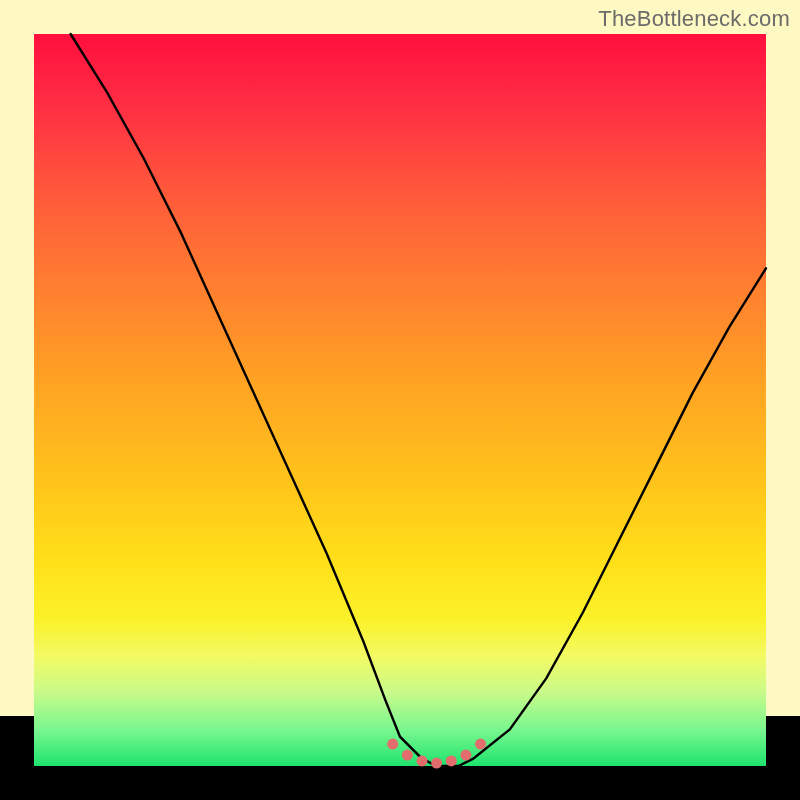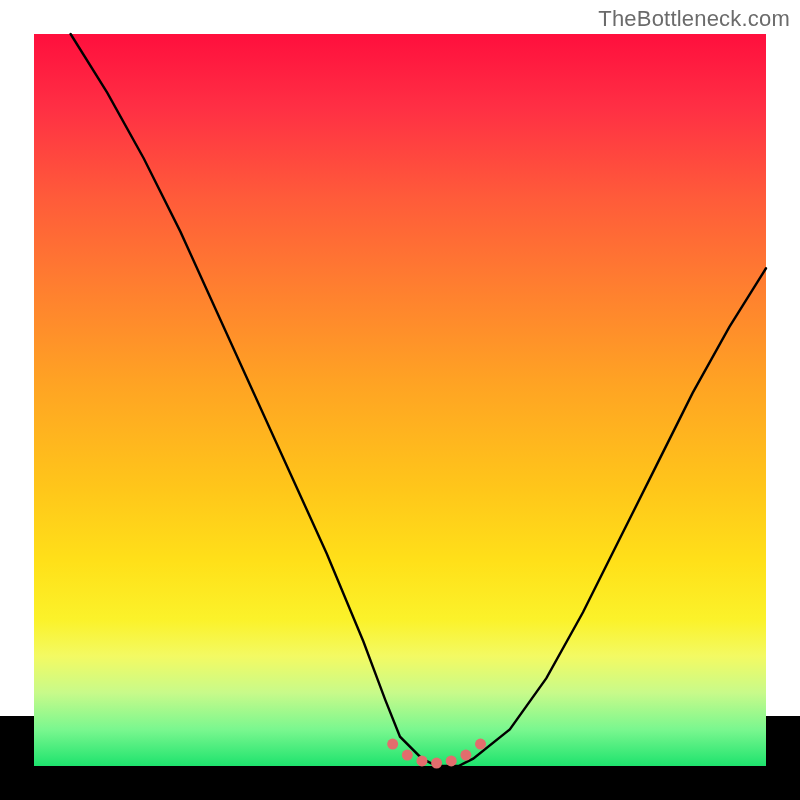--- a/index.html
+++ b/index.html
@@ -10,21 +10,21 @@
     background: #000;
     overflow: hidden;
     font-family: Arial, Helvetica, sans-serif;
   }
   .frame {
     position: absolute;
     left: 0;
     top: 0;
     width: 800px;
     height: 716px;
-    background: #ffffff;
+    background: #fef9c3;
   }
   .plot {
     position: absolute;
     left: 34px;
     top: 34px;
     width: 732px;
     height: 732px;
     
     background: linear-gradient(
       to bottom,

